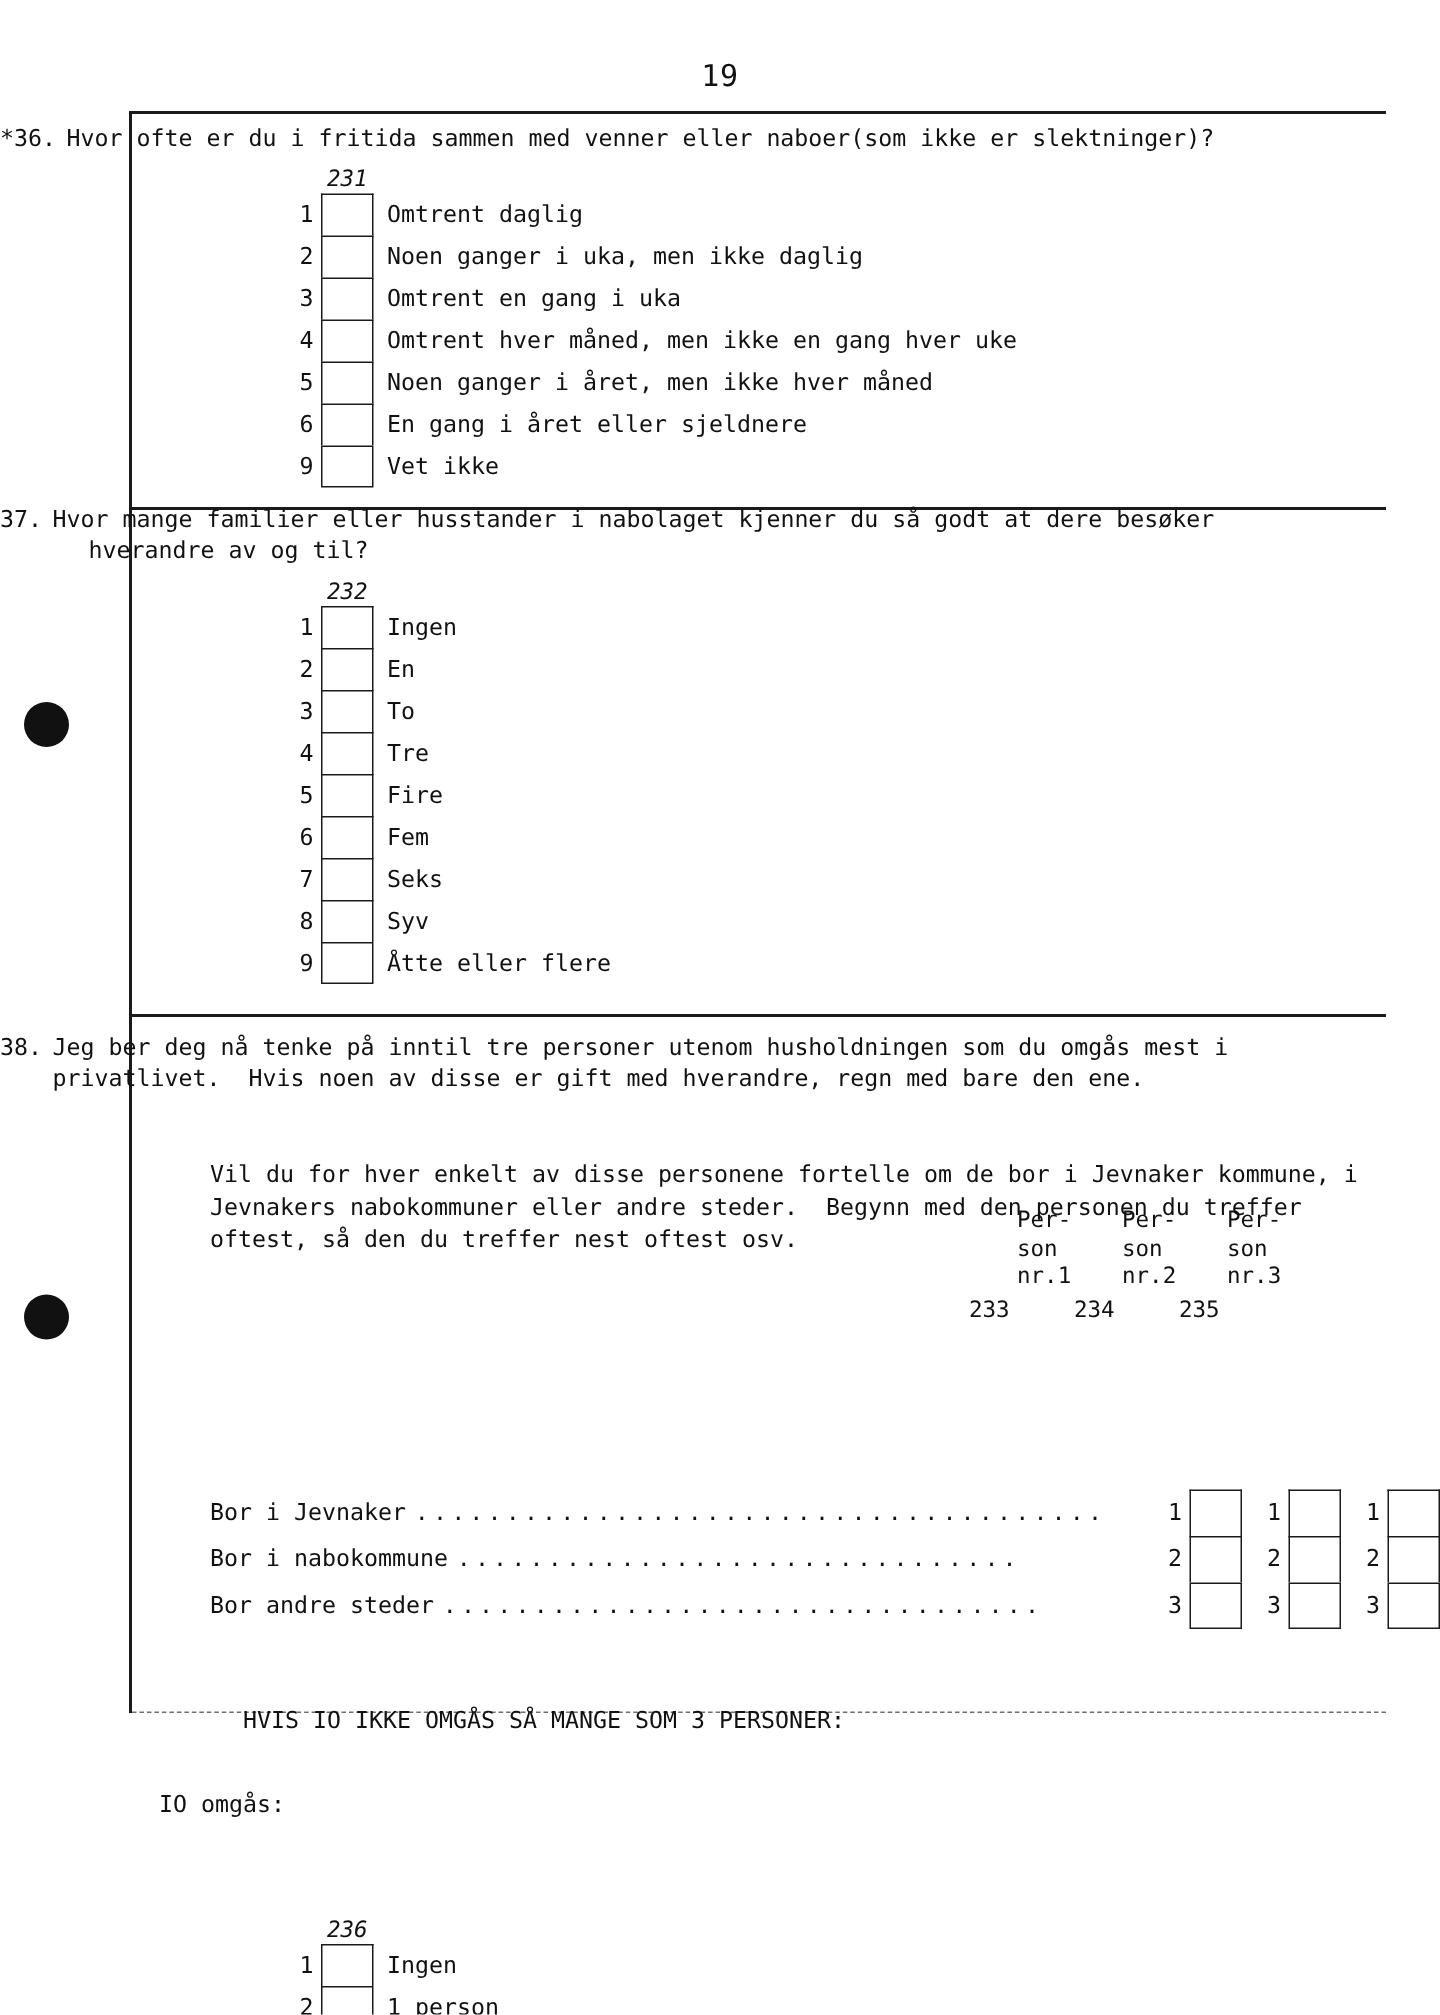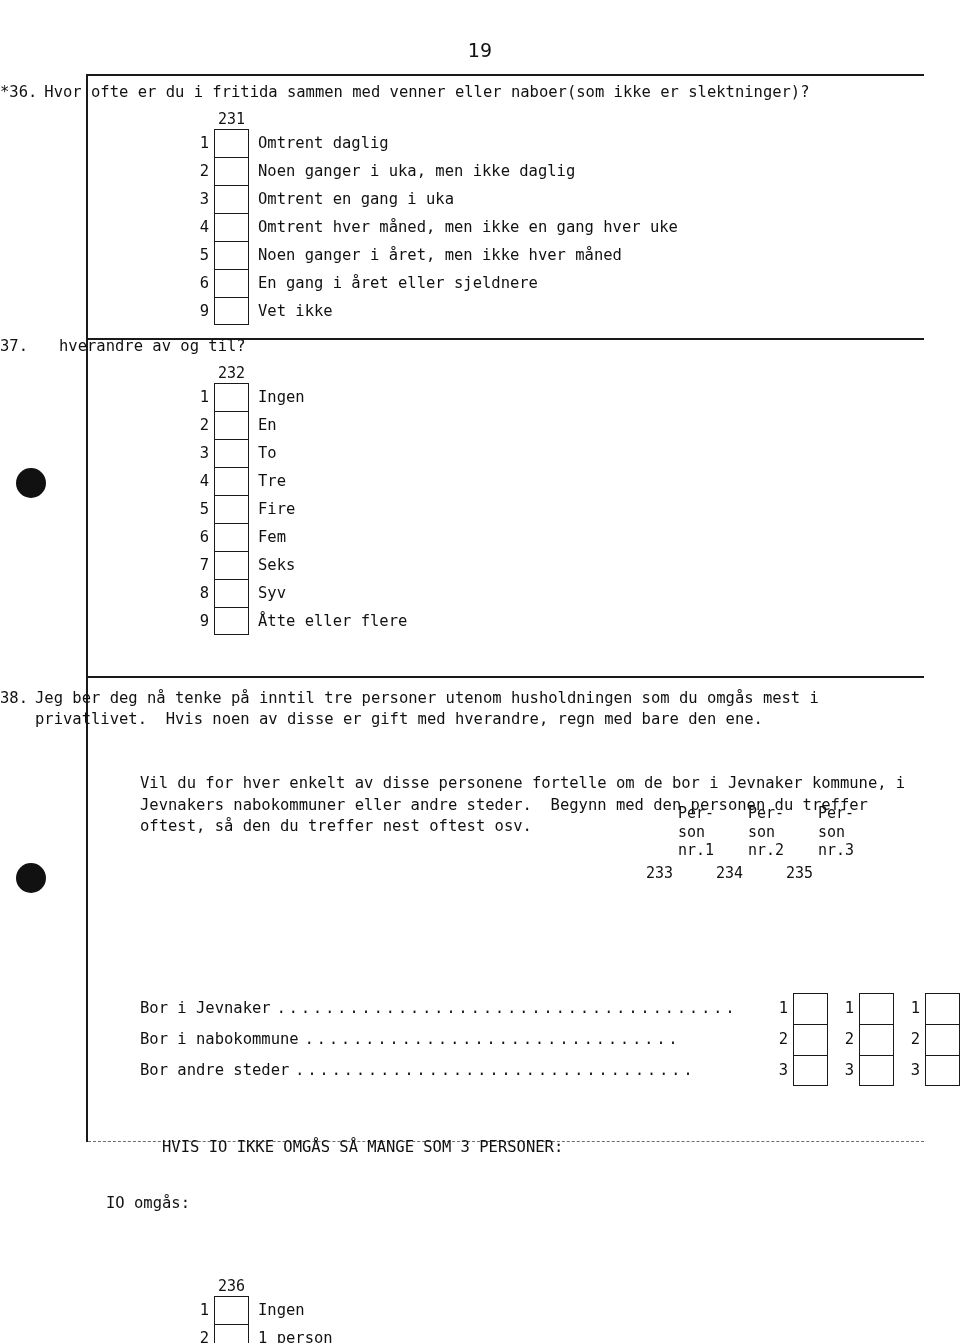--- a/index.html
+++ b/index.html
@@ -114,20 +114,21 @@
     padding-left: 2px;
   }
 
   .optlist {
     margin-top: 8px;
     padding-left: 190px;
   }
 
   .opt-codewrap {
     padding-left: 26px;
+    font-style: italic;
   }
 
   .opt-row {
     display: flex;
     align-items: center;
     height: 28px;
   }
   .opt-num {
     width: 24px;
     text-align: right;
@@ -324,21 +325,21 @@
         <span class="opt-num">9</span>
         <span class="opt-box"></span>
         <span class="opt-label">Vet ikke</span>
       </div>
     </div>
   </div>
 
   <div class="qblock q37">
     <div class="q-head">
       <span class="q-num">37.</span>
-      <span class="q-text"><span class="l2">hverandre av og til?</span></span>
+      <span class="q-text"><span>Hvor mange familier eller husstander i nabolaget kjenner du så godt at dere besøker</span><span class="l2">hverandre av og til?</span></span>
     </div>
 
     <div class="optlist">
       <div class="opt-codewrap">
         <div class="code-label">232</div>
       </div>
 
       <div class="opt-row">
         <span class="opt-num">1</span>
         <span class="opt-box"></span>

